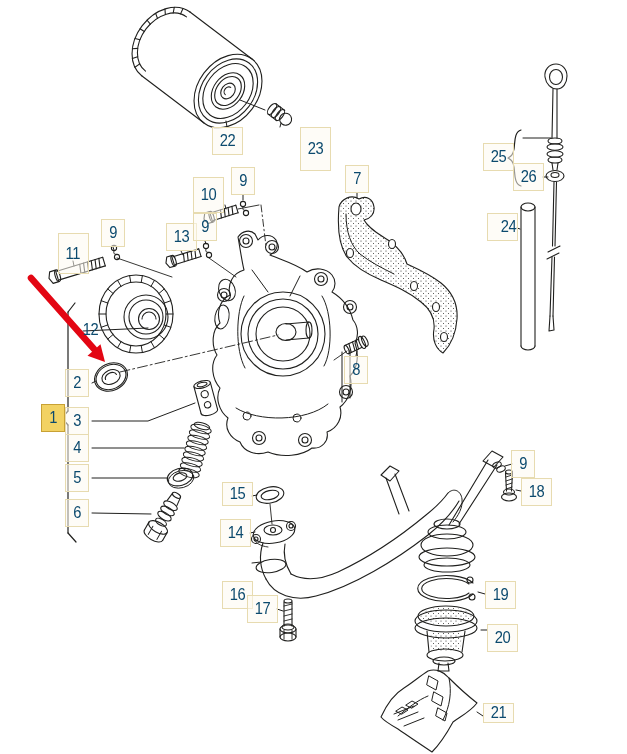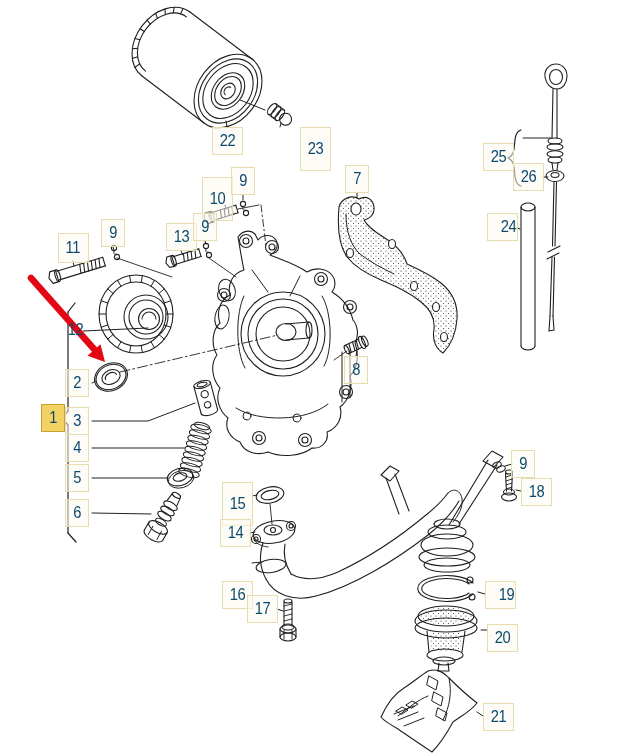--- a/index.html
+++ b/index.html
@@ -4,21 +4,21 @@
 <style>
   html,body{margin:0;padding:0;background:#ffffff;}
   #stage{position:relative;width:627px;height:754px;background:#ffffff;overflow:hidden;
          font-family:"Liberation Sans",sans-serif;}
   #drawing{position:absolute;left:0;top:0;}
   #callouts{position:absolute;left:0;top:0;width:100%;height:100%;}
   .callout{position:absolute;display:flex;align-items:center;justify-content:center;
            box-sizing:border-box;font-size:16px;line-height:1;color:#0c4a6e;
            letter-spacing:-0.5px;cursor:default;}
   .callout.boxed{border:1px solid #e7dbb0;background:rgba(253,250,240,0.55);}
-  .callout.plain{border:none;background:transparent;}
+  .callout.plain{border:none;background:transparent;margin-left:15px;}
   .callout.highlighted{border:1px solid #c8a134;background:#f2d263;}
   .callout span{display:inline-block;transform:scaleX(0.92);}
 </style>
 </head>
 <body>
 
 <div id="stage">
 
 <svg id="drawing" width="627" height="754" viewBox="0 0 627 754" fill="none" stroke="#20201e" stroke-width="1.1" stroke-linecap="round" stroke-linejoin="round">
 
@@ -468,33 +468,33 @@
   </g>
 </svg>
 
 <div id="callouts">
       <div class="callout boxed" style="left: 211.5px; top: 127px; width: 31px; height: 28px;">
         <span>22</span>
       </div>
       <div class="callout boxed" style="left: 254px; top: 127px; width: 31px; height: 44px; margin-left: 46px;">
         <span>23</span>
       </div>
-      <div class="callout boxed" style="left: 202px; top: 177px; width: 31px; height: 44px;">
+      <div class="callout boxed" style="left: 193px; top: 177px; width: 31px; height: 36px;">
         <span>10</span>
       </div>
       <div class="callout boxed" style="left: 231px; top: 167px; width: 24px; height: 28px;">
         <span>9</span>
       </div>
       <div class="callout boxed" style="left: 165.5px; top: 223px; width: 31px; height: 28px;">
         <span>13</span>
       </div>
       <div class="callout boxed" style="left: 193px; top: 213px; width: 24px; height: 28px;">
         <span>9</span>
       </div>
-      <div class="callout boxed" style="left: 57.5px; top: 233px; width: 31px; height: 30px;">
+      <div class="callout boxed" style="left: 57.5px; top: 233px; width: 31px; height: 41px;">
         <span>11</span>
       </div>
       <div class="callout boxed" style="left: 101px; top: 219px; width: 24px; height: 28px;">
         <span>9</span>
       </div>
       <div class="callout boxed" style="left: 345px; top: 165px; width: 24px; height: 28px;">
         <span>7</span>
       </div>
       <div class="callout plain" style="left: 59.5px; top: 316px; width: 31px; height: 28px;">
         <span>12</span>
@@ -513,45 +513,45 @@
       </div>
       <div class="callout boxed" style="left: 65px; top: 434px; width: 24px; height: 28px;">
         <span>4</span>
       </div>
       <div class="callout boxed" style="left: 65px; top: 464px; width: 24px; height: 28px;">
         <span>5</span>
       </div>
       <div class="callout boxed" style="left: 65px; top: 499px; width: 24px; height: 28px;">
         <span>6</span>
       </div>
-      <div class="callout boxed" style="left: 221.5px; top: 482px; width: 31px; height: 44px;">
+      <div class="callout boxed" style="left: 221.5px; top: 482px; width: 31px; height: 24px;">
         <span>15</span>
       </div>
       <div class="callout boxed" style="left: 219.5px; top: 519px; width: 31px; height: 28px; text-align: right;">
         <span>14</span>
       </div>
       <div class="callout boxed" style="left: 221.5px; top: 549px; width: 31px; height: 28px; margin-top: 32px;">
         <span>16</span>
       </div>
       <div class="callout boxed" style="left: 246.5px; top: 595px; width: 31px; height: 28px;">
         <span>17</span>
       </div>
       <div class="callout boxed" style="left: 511px; top: 450px; width: 24px; height: 28px;">
         <span>9</span>
       </div>
       <div class="callout boxed" style="left: 520.5px; top: 478px; width: 31px; height: 28px;">
         <span>18</span>
       </div>
-      <div class="callout boxed" style="left: 484.5px; top: 581px; width: 31px; height: 28px; justify-content: flex-end;">
+      <div class="callout boxed" style="left: 484.5px; top: 581px; width: 31px; height: 28px;">
         <span>19</span>
       </div>
       <div class="callout boxed" style="left: 486.5px; top: 624px; width: 31px; height: 28px;">
         <span>20</span>
       </div>
-      <div class="callout boxed" style="left: 482.5px; top: 703px; width: 31px; height: 28px;">
+      <div class="callout boxed" style="left: 482.5px; top: 703px; width: 31px; height: 20px;">
         <span>21</span>
       </div>
       <div class="callout boxed" style="left: 482.5px; top: 143px; width: 31px; height: 28px;">
         <span>25</span>
       </div>
       <div class="callout boxed" style="left: 512.5px; top: 163px; width: 31px; height: 28px;">
         <span>26</span>
       </div>
       <div class="callout boxed" style="left: 486.5px; top: 213px; width: 31px; height: 28px; justify-content: flex-end;">
         <span>24</span>

